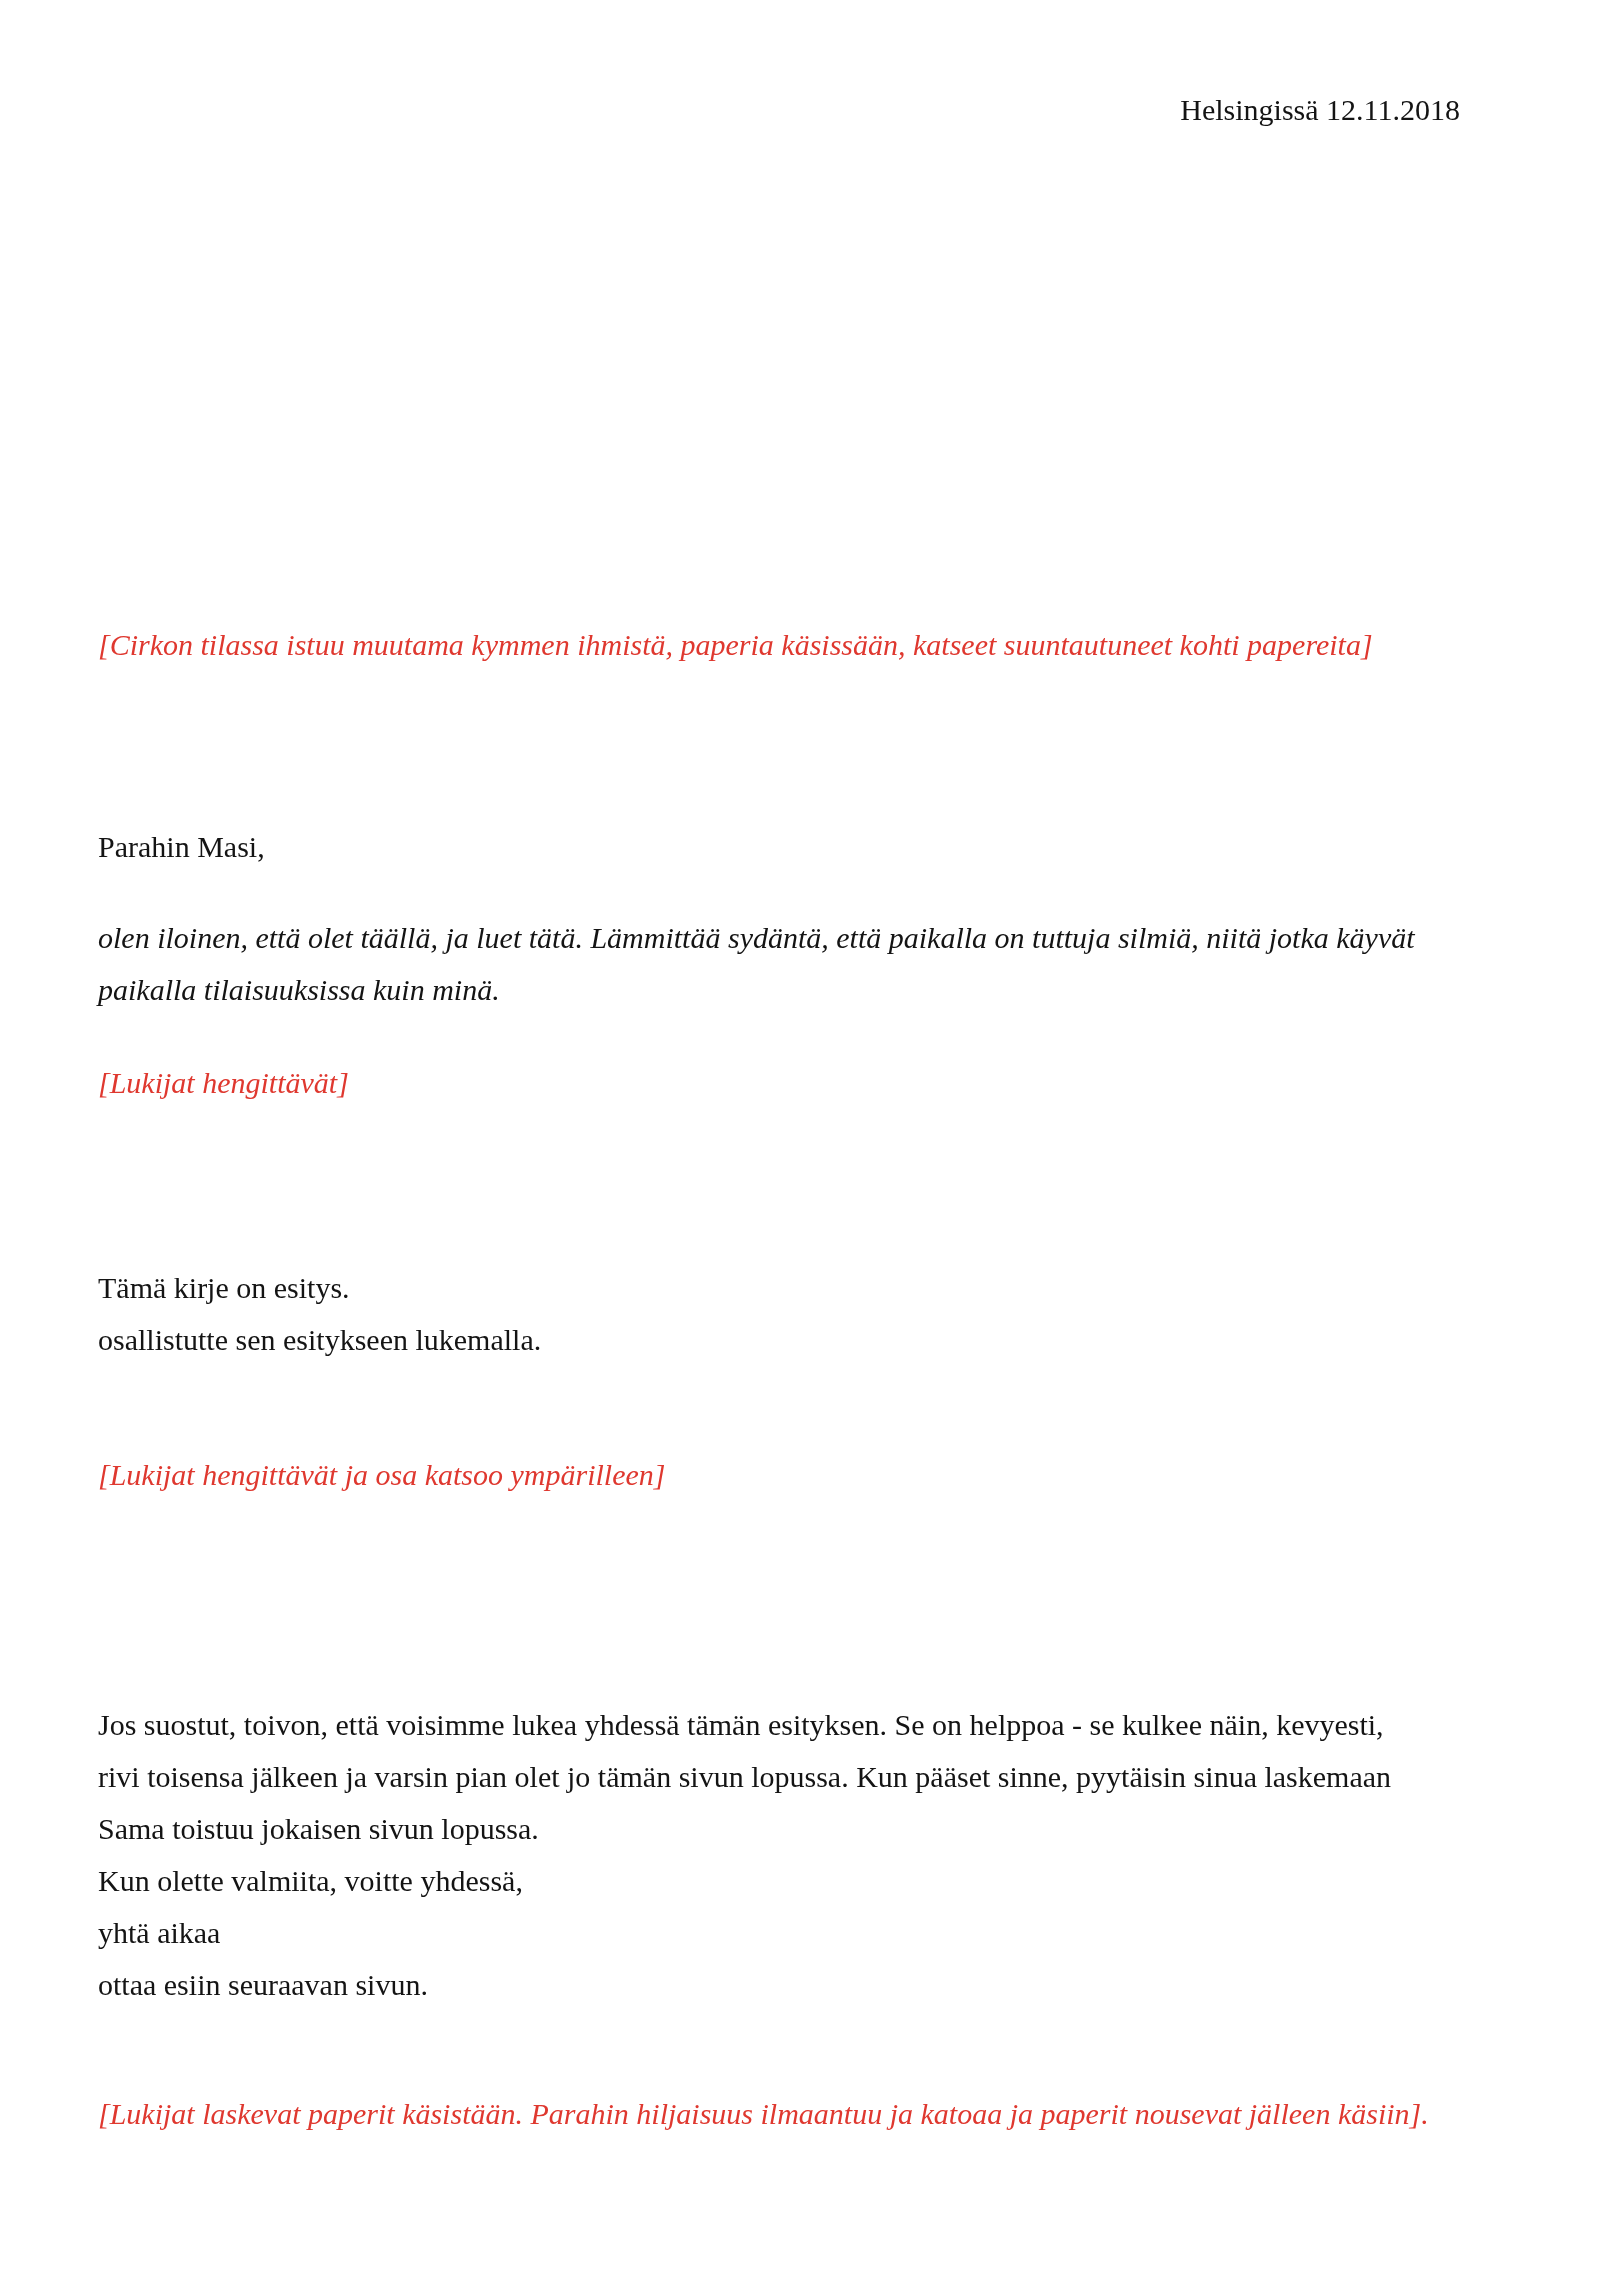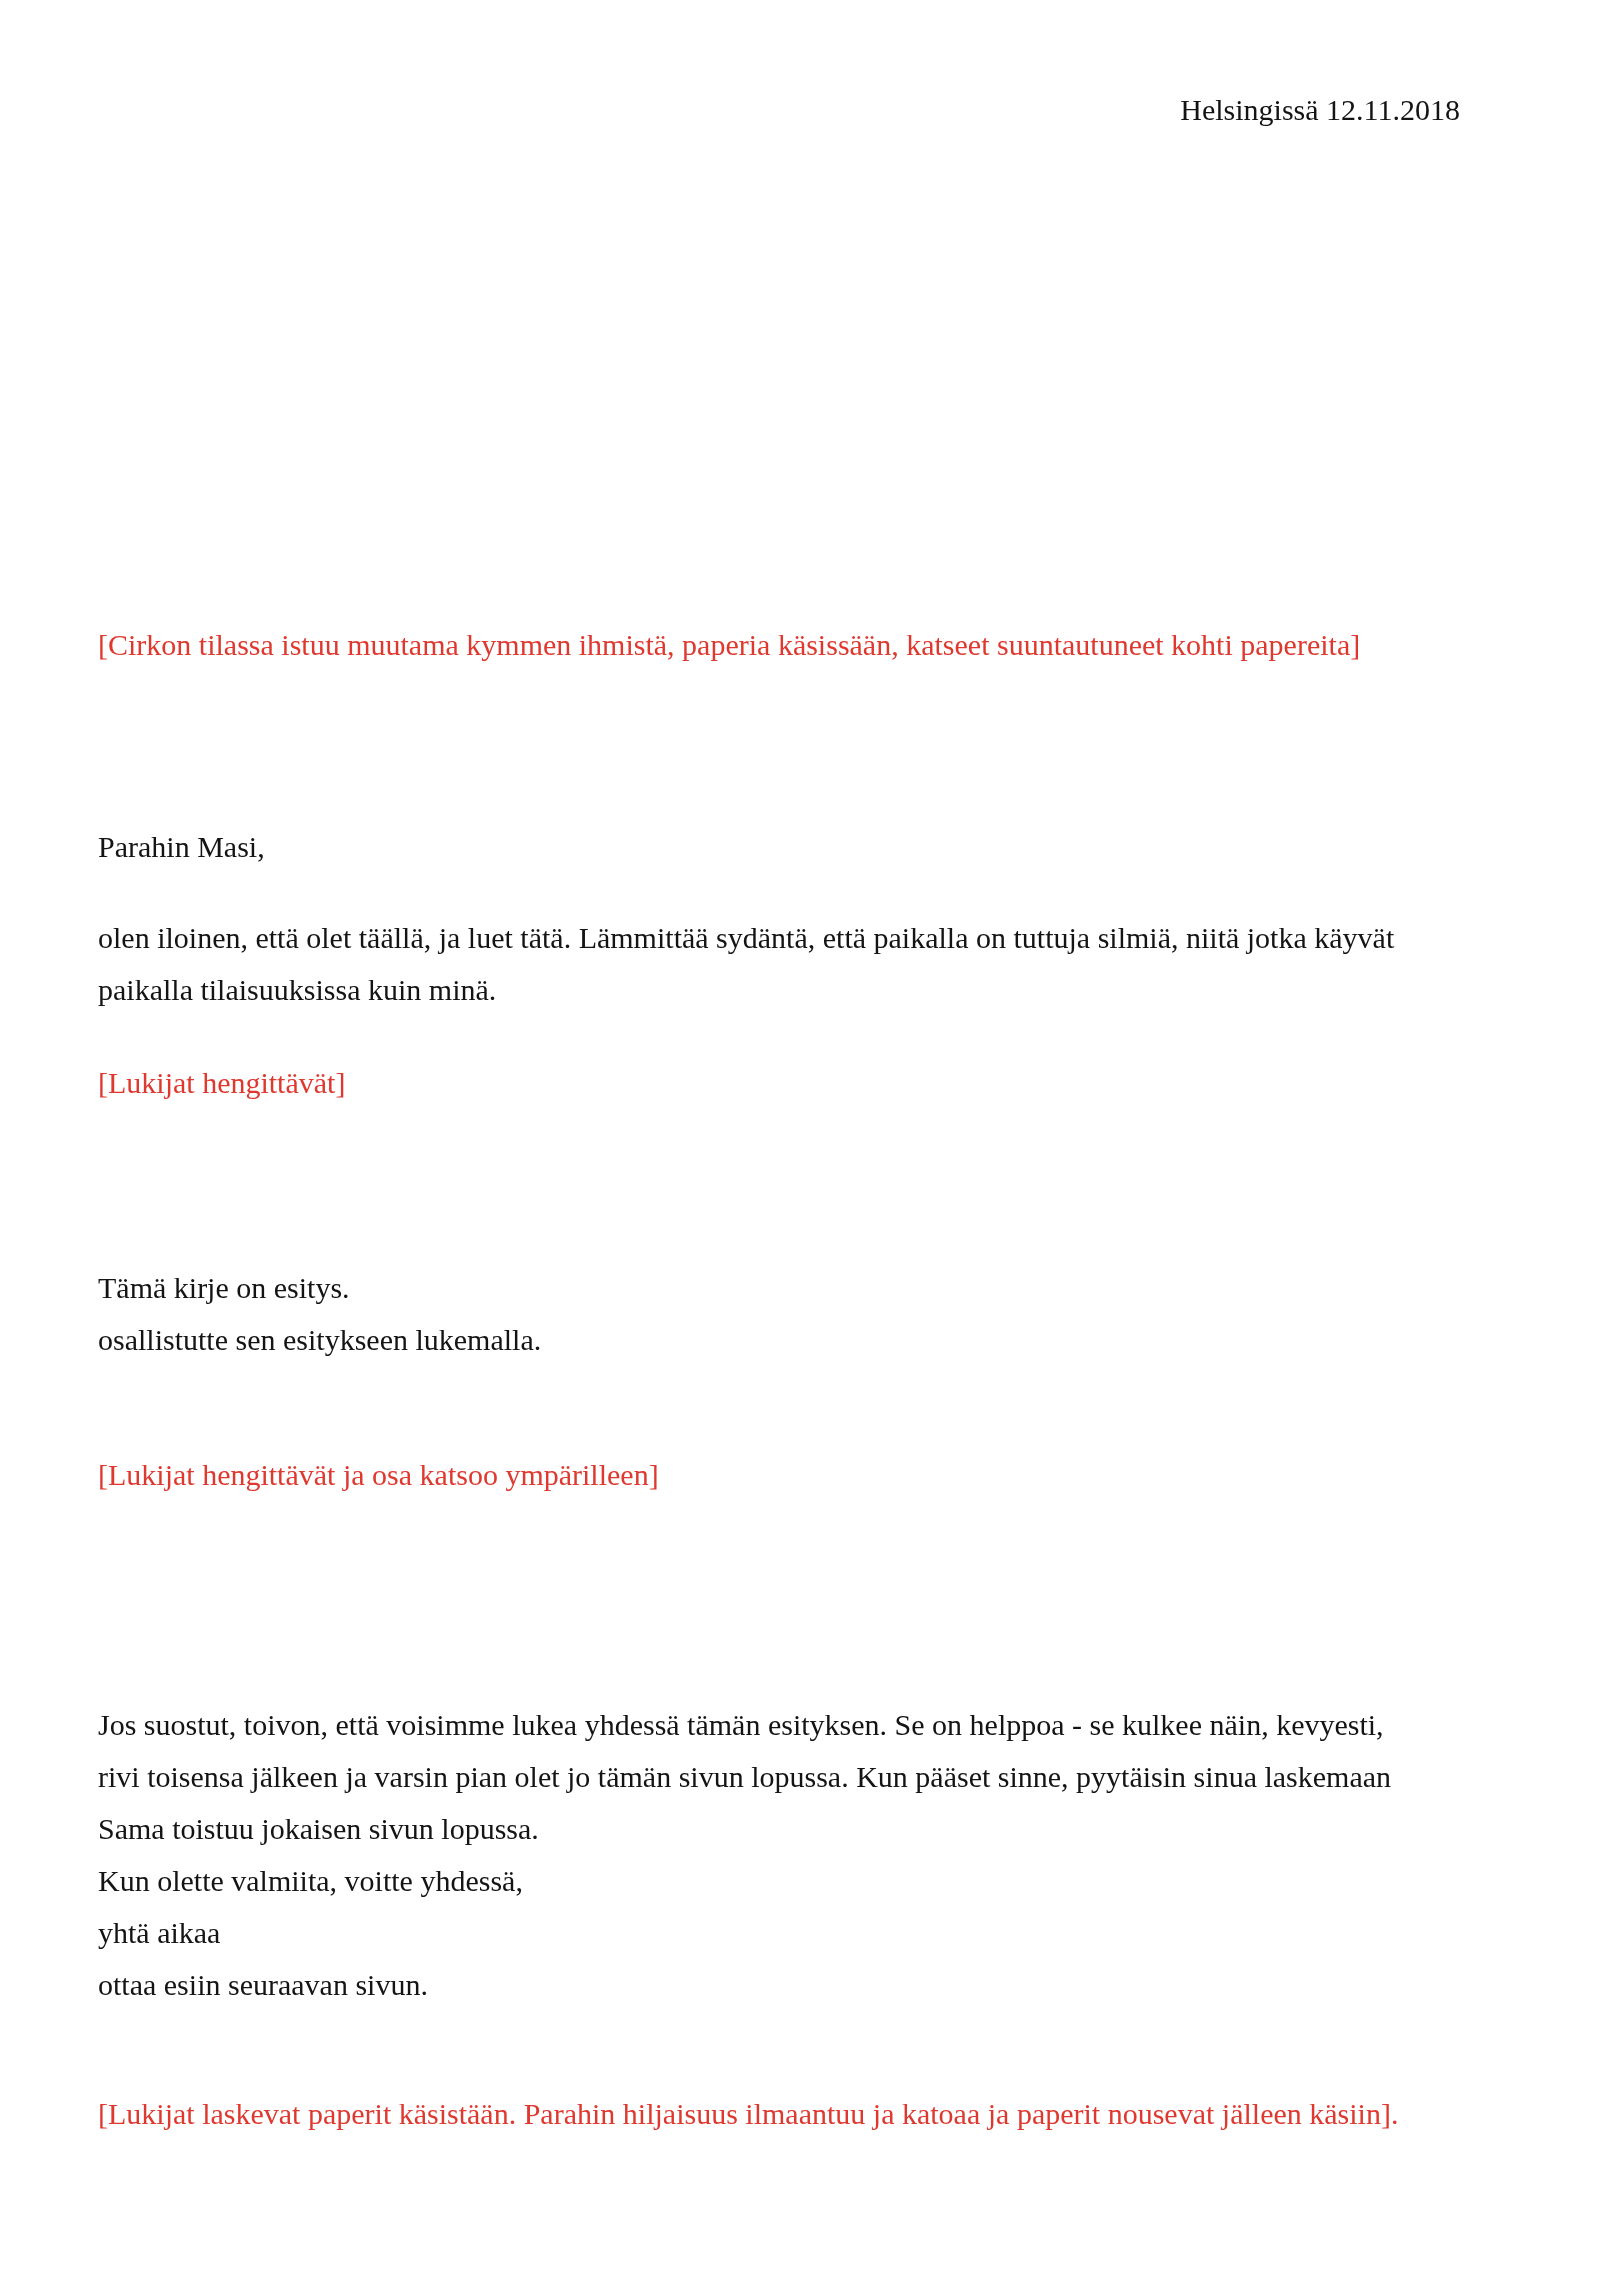--- a/index.html
+++ b/index.html
@@ -28,24 +28,25 @@
     line-height:52px;
   }
   .block .line{white-space:nowrap;}
   .dateline{
     left:auto;
     right:161px;
     top:84px;
     text-align:right;
   }
   .salutation{top:821px;}
-  .body-1{top:912px;}
+  .body-1{top:912px;font-style:italic;}
   .body-2{top:1262px;}
   .body-3{top:1699px;}
   .stage{
+    font-style:italic;
     color:var(--stage-color);
     text-align:right;
   }
   .stage-1{top:619px;}
   .stage-2{top:1057px;}
   .stage-3{top:1449px;}
   .stage-4{top:2088px;}
 </style>
 </head>
 <body>

